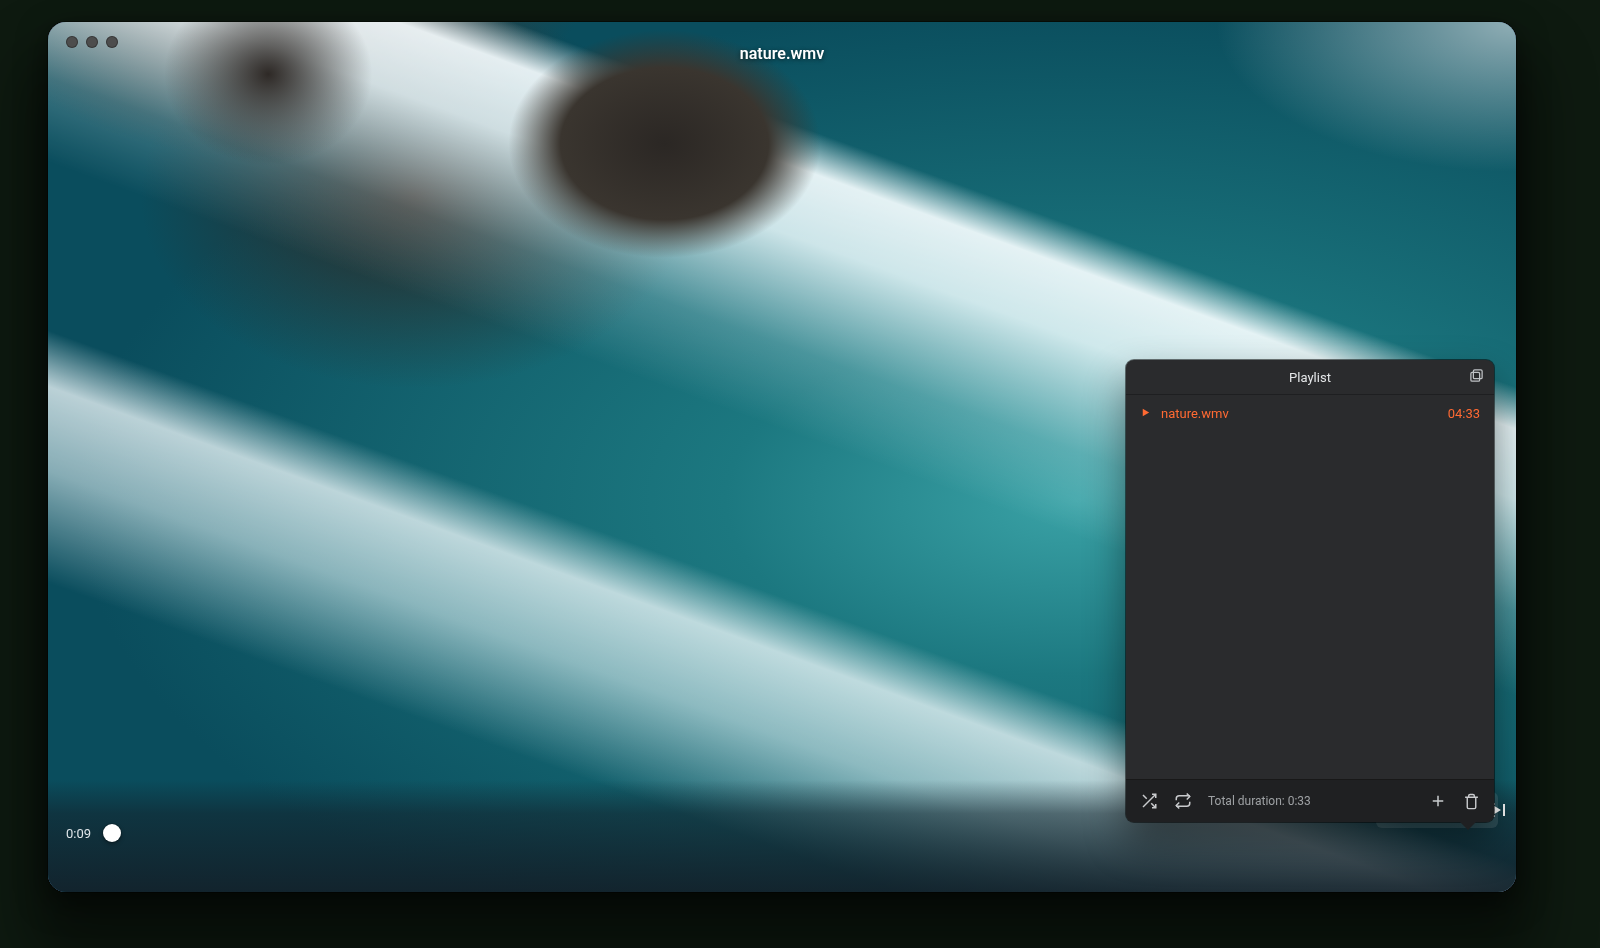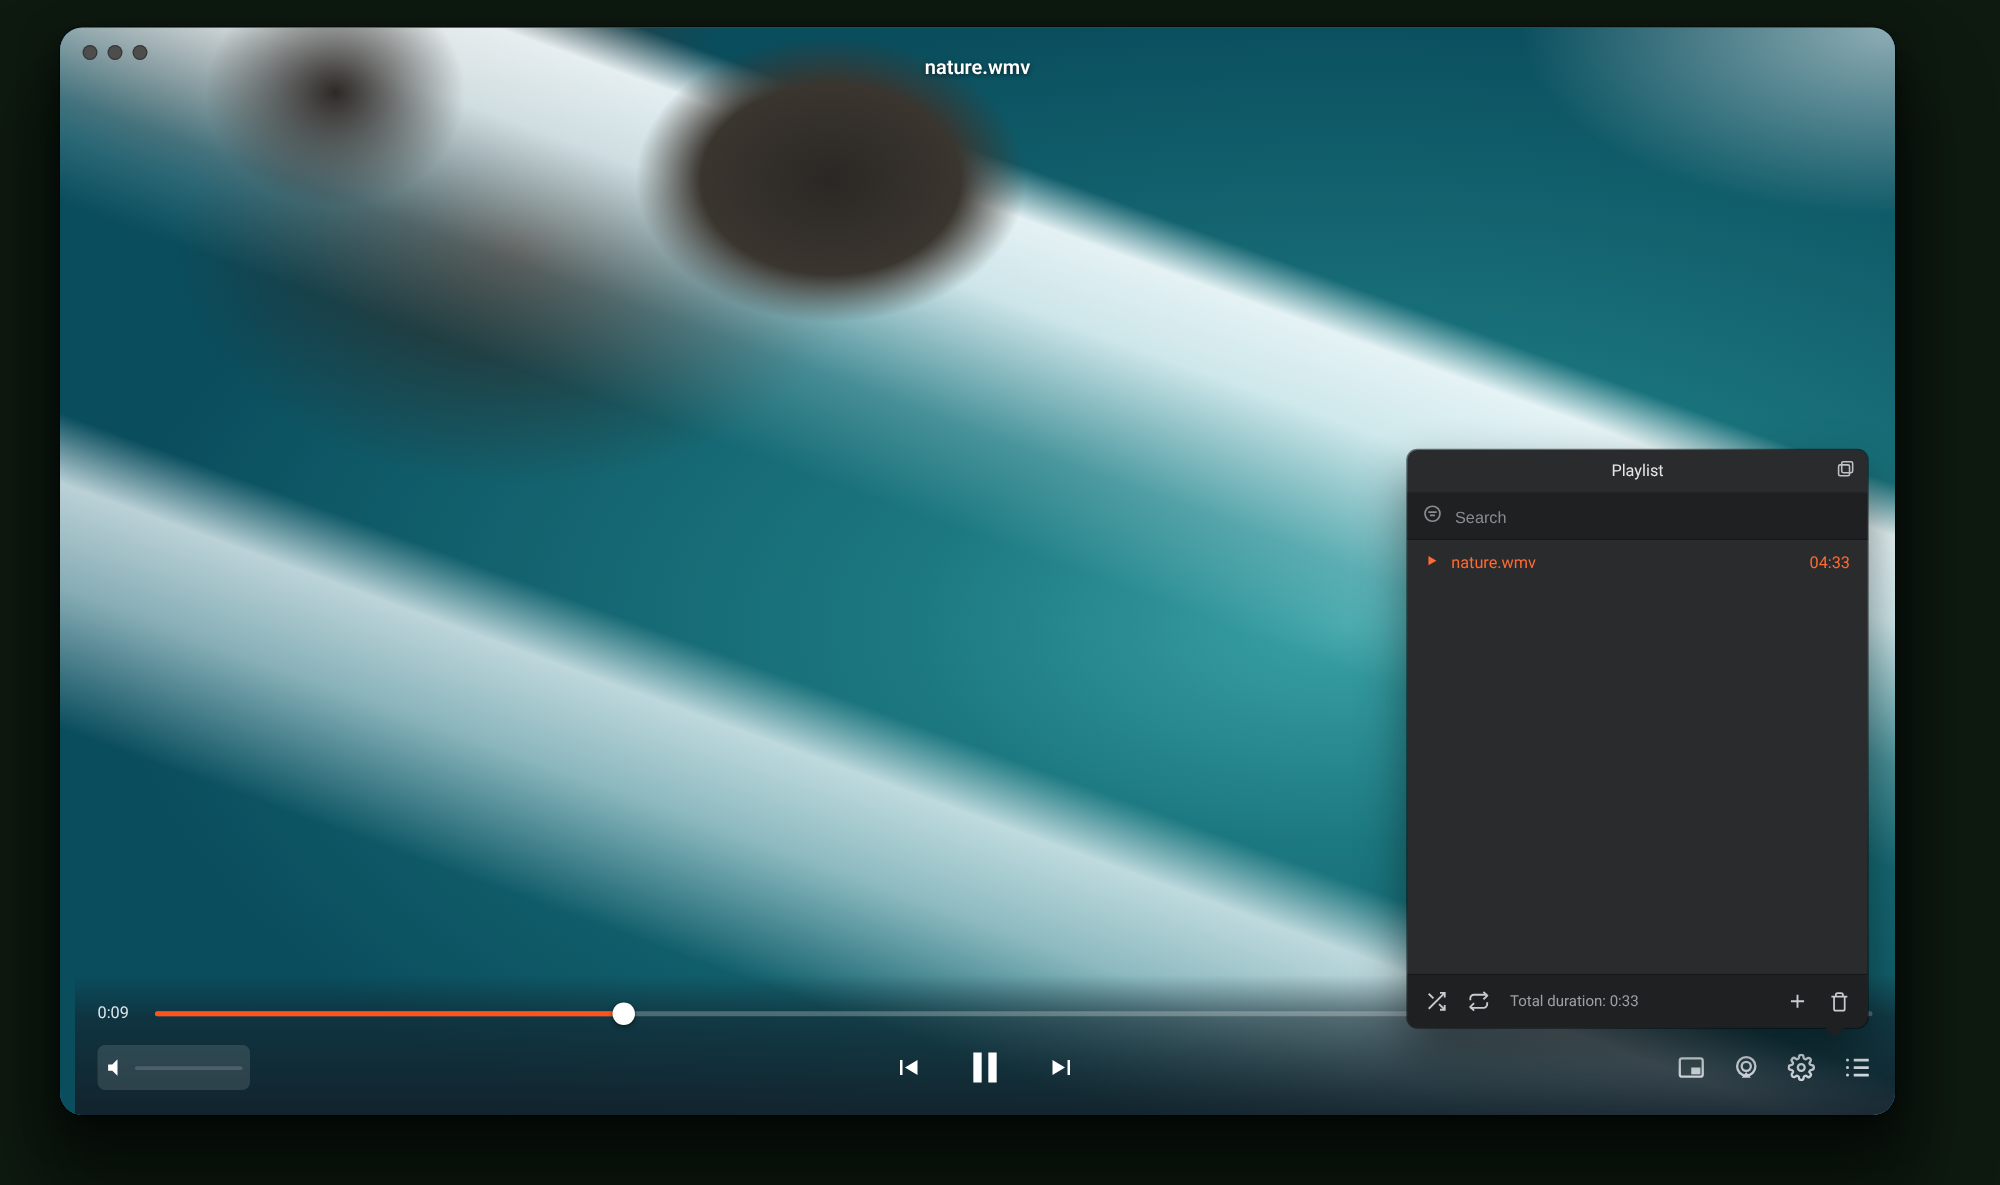--- a/index.html
+++ b/index.html
@@ -19,21 +19,21 @@
     left: 48px;
     top: 22px;
     width: 1468px;
     height: 870px;
     border-radius: 18px;
     box-shadow:
       0 50px 60px 20px rgba(0,0,0,0.45),
       0 0 0 1px rgba(0,0,0,0.4),
       0 10px 30px rgba(0,0,0,0.55);
     overflow: hidden;
-    background: #8b5cf6;
+    background: #ec4899;
   }
 
   
   .video-area {
     position: absolute;
     inset: 0;
     background:
       radial-gradient(1200px 800px at 15% -10%, #46403c 0%, #3a3633 12%, transparent 28%),
       radial-gradient(500px 350px at 25% 20%, #2e2a26 0%, transparent 55%),
       radial-gradient(1000px 500px at 70% 55%, #3aa2a6 0%, #1c7880 35%, #0a4d5d 100%),
@@ -85,25 +85,25 @@
     font-size: 16px;
     font-weight: 600;
     text-shadow: 0 1px 4px rgba(0,0,0,0.6);
     z-index: 25;
     pointer-events: none;
   }
 
   
   .controls {
     position: absolute;
-    left: 12px; right: 0; bottom: 0;
+    left: 0; right: 0; bottom: 0;
     height: 112px;
     display: flex;
-    flex-direction: column;
-    justify-content: flex-end;
+    flex-direction: row;
+    justify-content: space-between;
     z-index: 20;
     background: linear-gradient(to top, rgba(19,32,41,0.92) 0%, rgba(19,32,41,0.55) 70%, rgba(19,32,41,0) 100%);
   }
 
   .seek-row {
     display: flex;
     align-items: center;
     gap: 12px;
     padding: 0 18px 6px 18px;
   }
@@ -295,29 +295,20 @@
 
   <div class="playlist">
     <div class="pl-header">
       <span>Playlist</span>
       <span class="popout">
         <svg width="15" height="15" viewBox="0 0 24 24" fill="none" stroke="currentColor" stroke-width="2">
           <rect x="7" y="3" width="14" height="14" rx="2"></rect>
           <rect x="3" y="7" width="14" height="14" rx="2"></rect>
         </svg>
       </span>
-    </div>
-    <div class="pl-search">
-      <span>
-        <svg width="16" height="16" viewBox="0 0 24 24" fill="none" stroke="#8a8c8f" stroke-width="2">
-          <circle cx="12" cy="12" r="9"></circle>
-          <path d="M7 10h10M9 14h6"></path>
-        </svg>
-      </span>
-      <input placeholder="Search" style="">
     </div>
     <div class="pl-list">
       <div class="pl-item">
         <span>
           <svg width="11" height="11" viewBox="0 0 24 24" fill="currentColor">
               <path d="M6 4l14 8-14 8z"></path>
             </svg>
         </span>
         <span>nature.wmv</span>
         <span class="dur">04:33</span>

